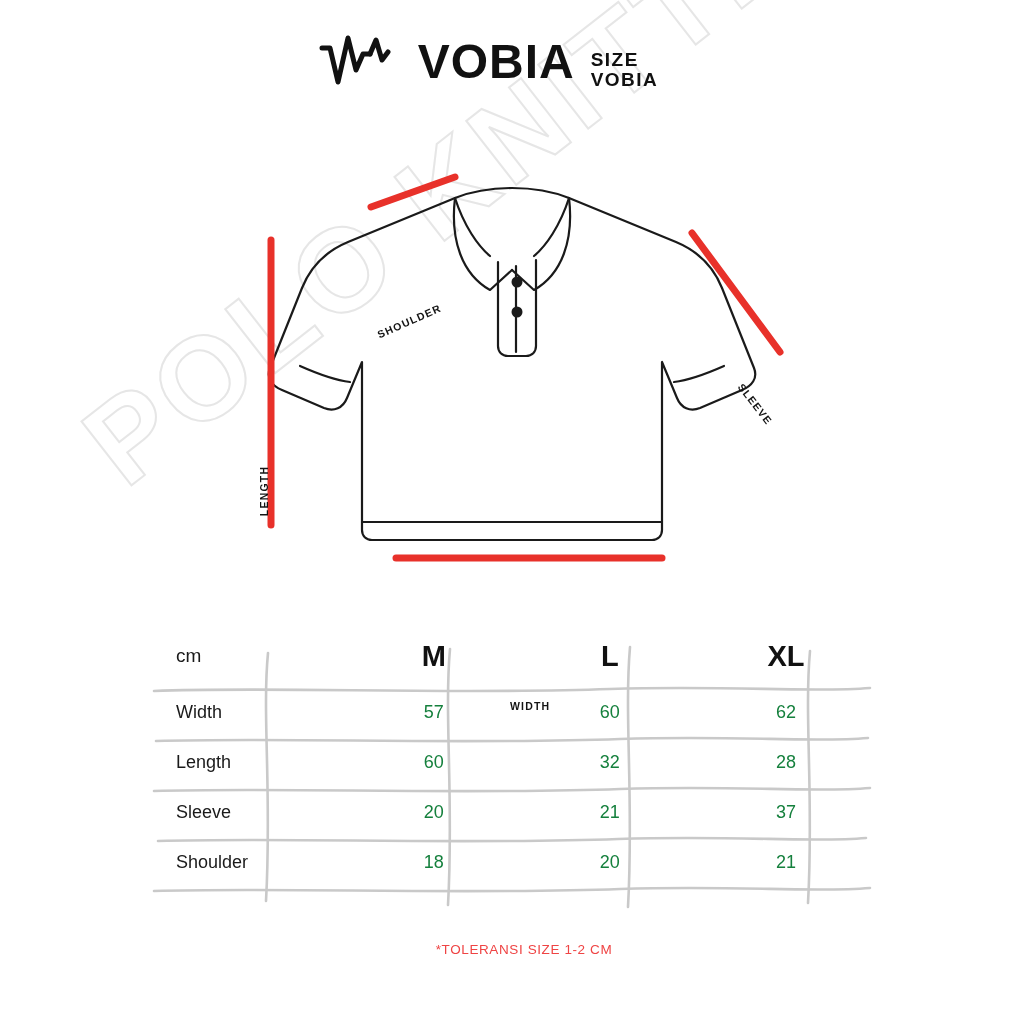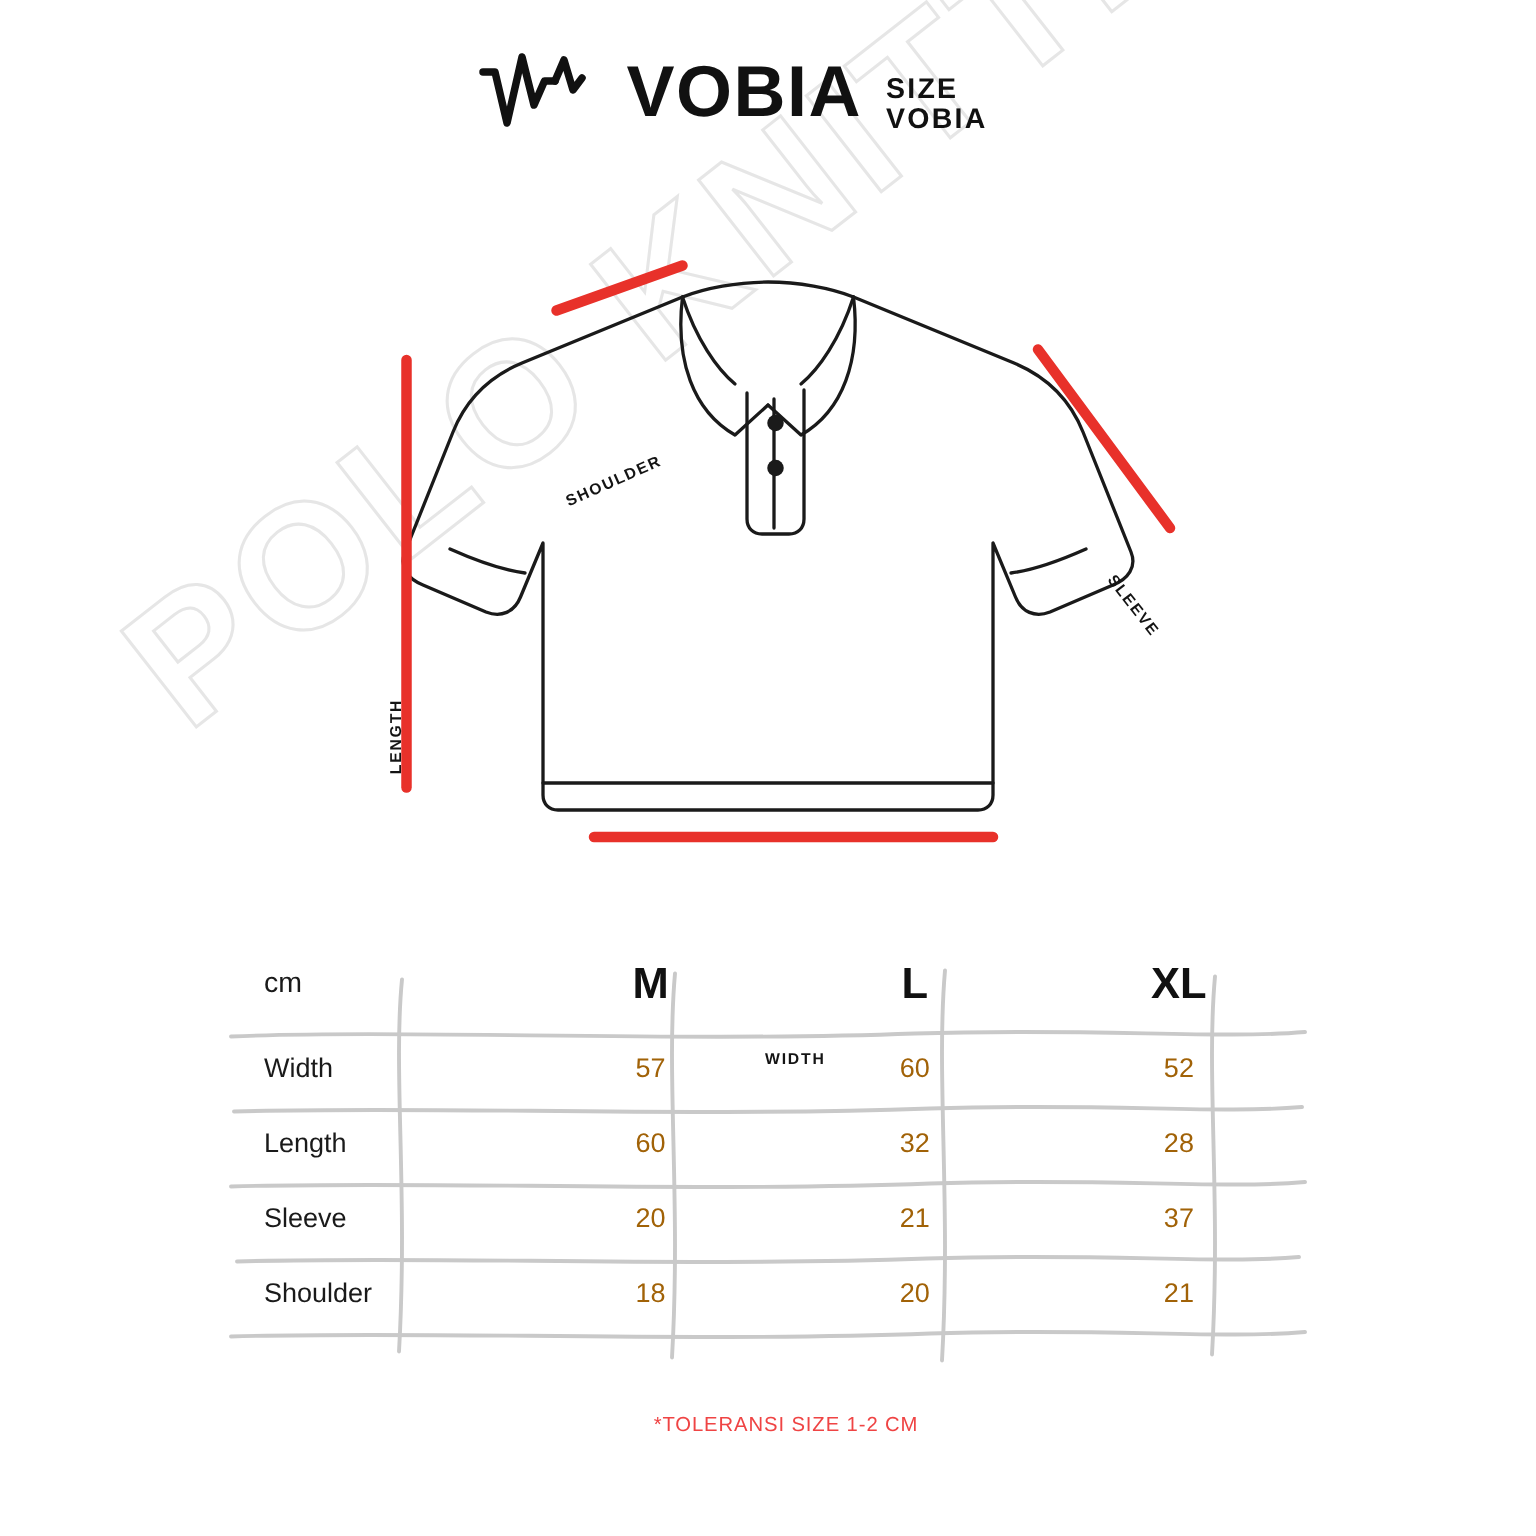--- a/index.html
+++ b/index.html
@@ -136,21 +136,21 @@
     font-weight: bold;
     color: #111;
   }
   .cell-label {
     font-size: 18px;
     color: #1a1a1a;
     font-weight: normal;
   }
   .cell-val {
     font-size: 18px;
-    color: #a16207;
+    color: #15803d;
   }
   .sketch-lines {
     position: absolute;
     left: 0; top: 0;
     width: 724px;
     height: 290px;
     z-index: 1;
     pointer-events: none;
   }
 
@@ -269,21 +269,21 @@
         <th class="col-size head-size">M</th>
         <th class="col-size head-size">L</th>
         <th class="col-size head-size">XL</th>
       </tr>
     </thead>
     <tbody>
       <tr>
         <td class="col-label cell-label">Width</td>
         <td class="col-size cell-val">57</td>
         <td class="col-size cell-val">60</td>
-        <td class="col-size cell-val">52</td>
+        <td class="col-size cell-val">62</td>
       </tr>
       <tr>
         <td class="col-label cell-label">Length</td>
         <td class="col-size cell-val">60</td>
         <td class="col-size cell-val">32</td>
         <td class="col-size cell-val">28</td>
       </tr>
       <tr>
         <td class="col-label cell-label">Sleeve</td>
         <td class="col-size cell-val">20</td>

